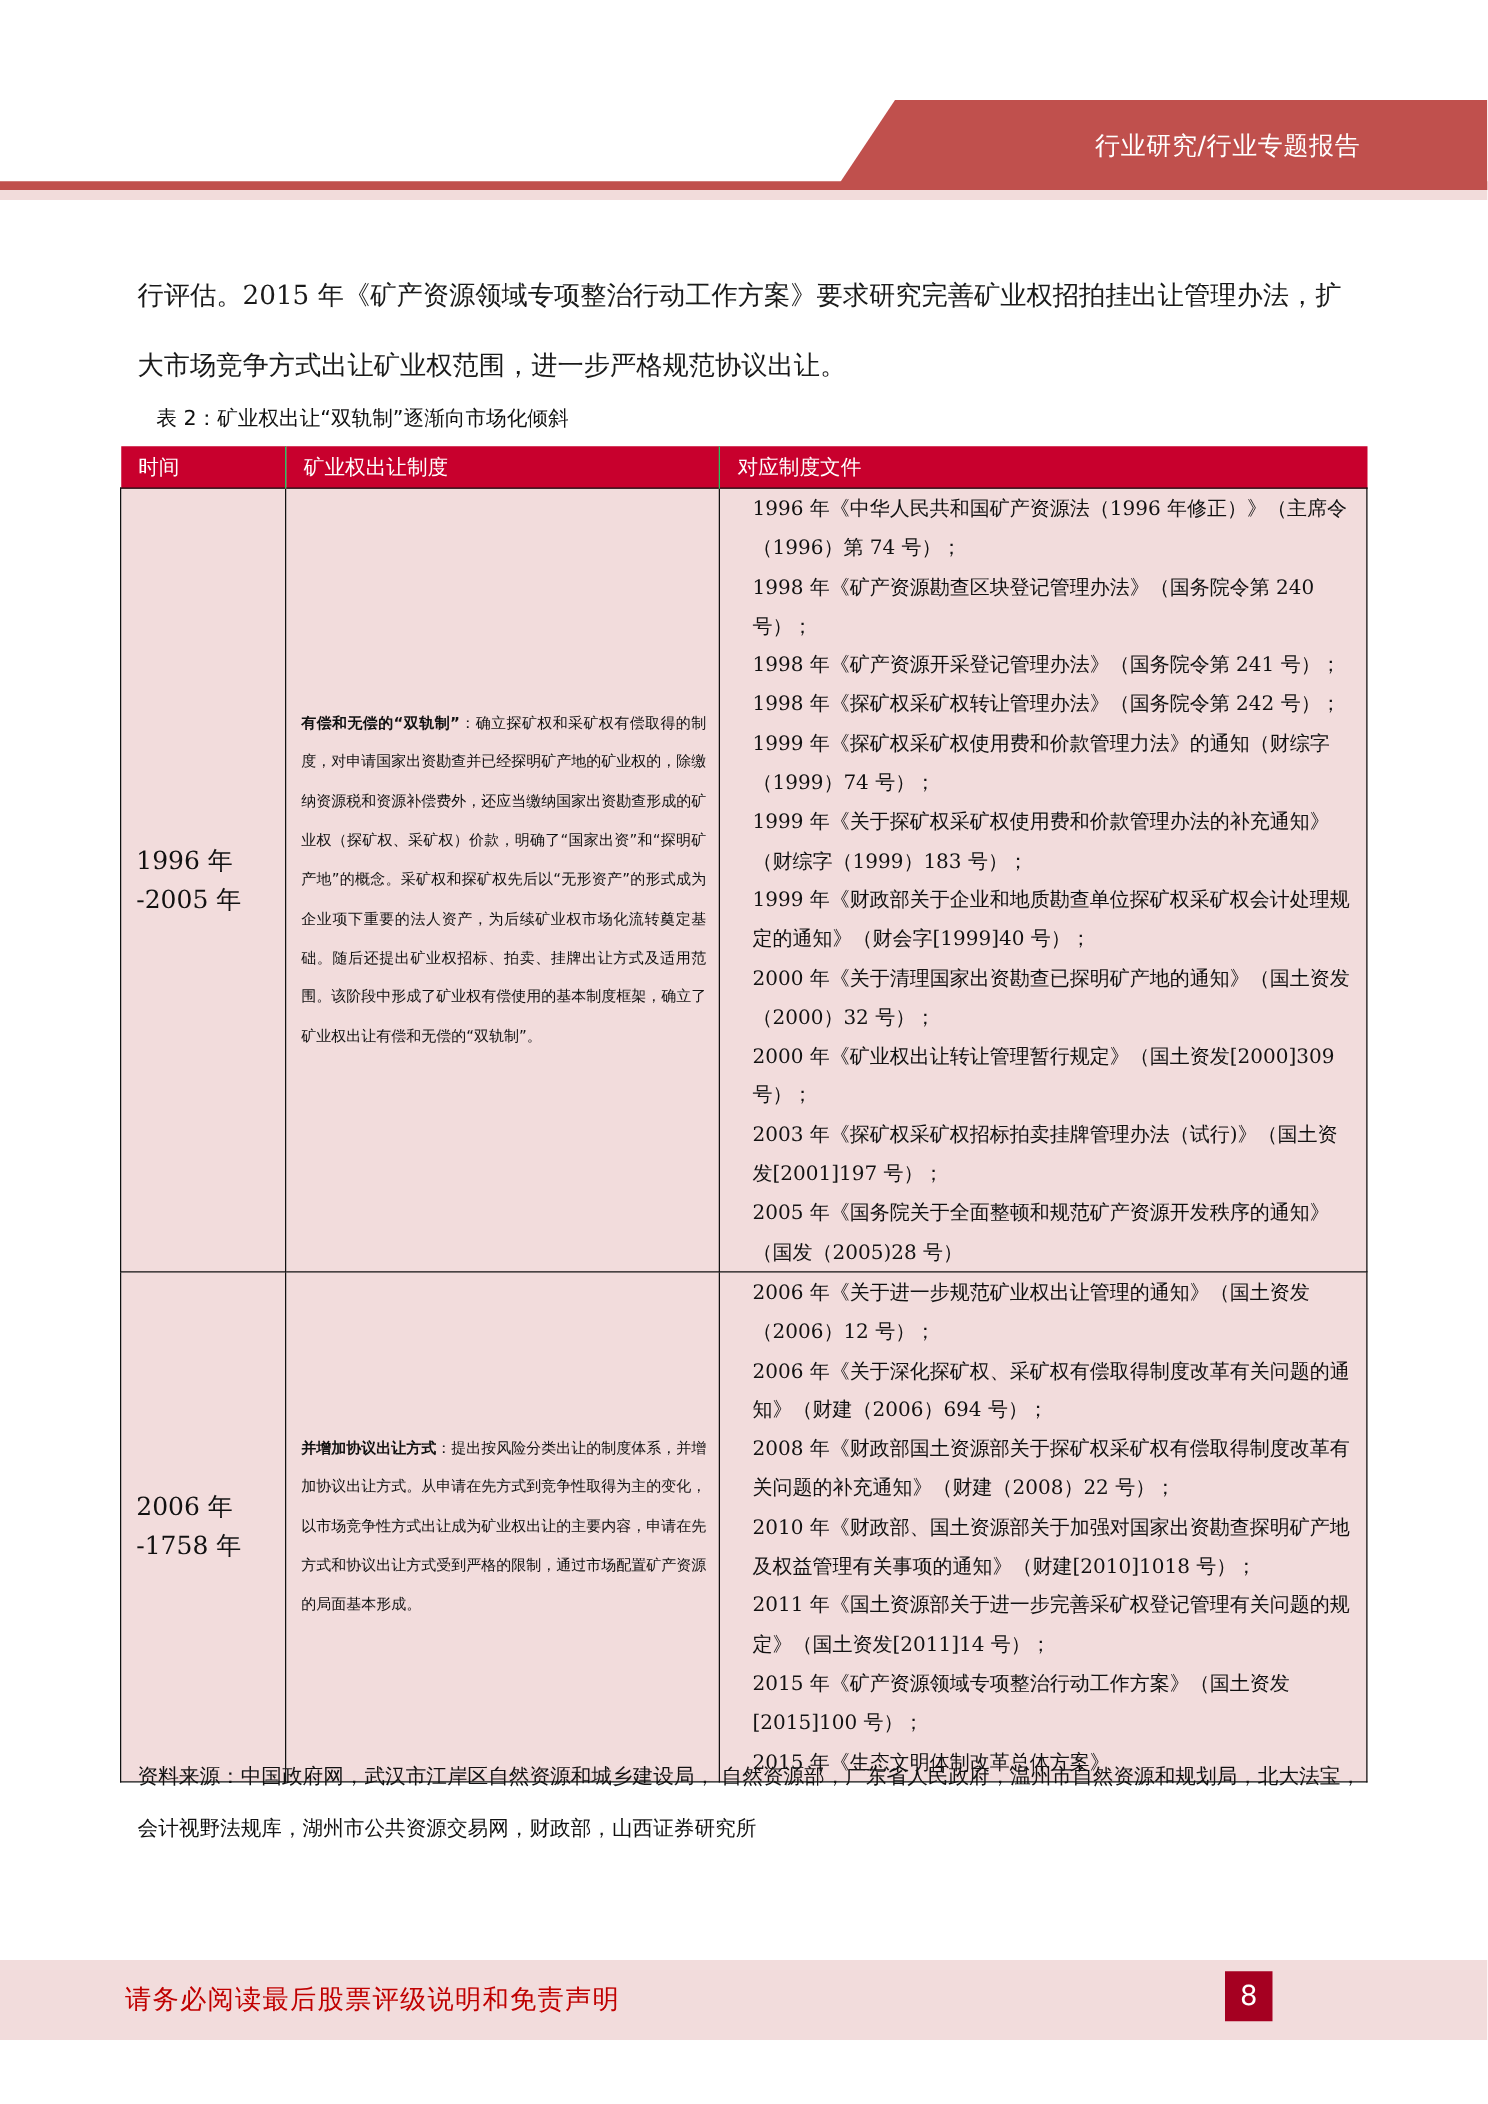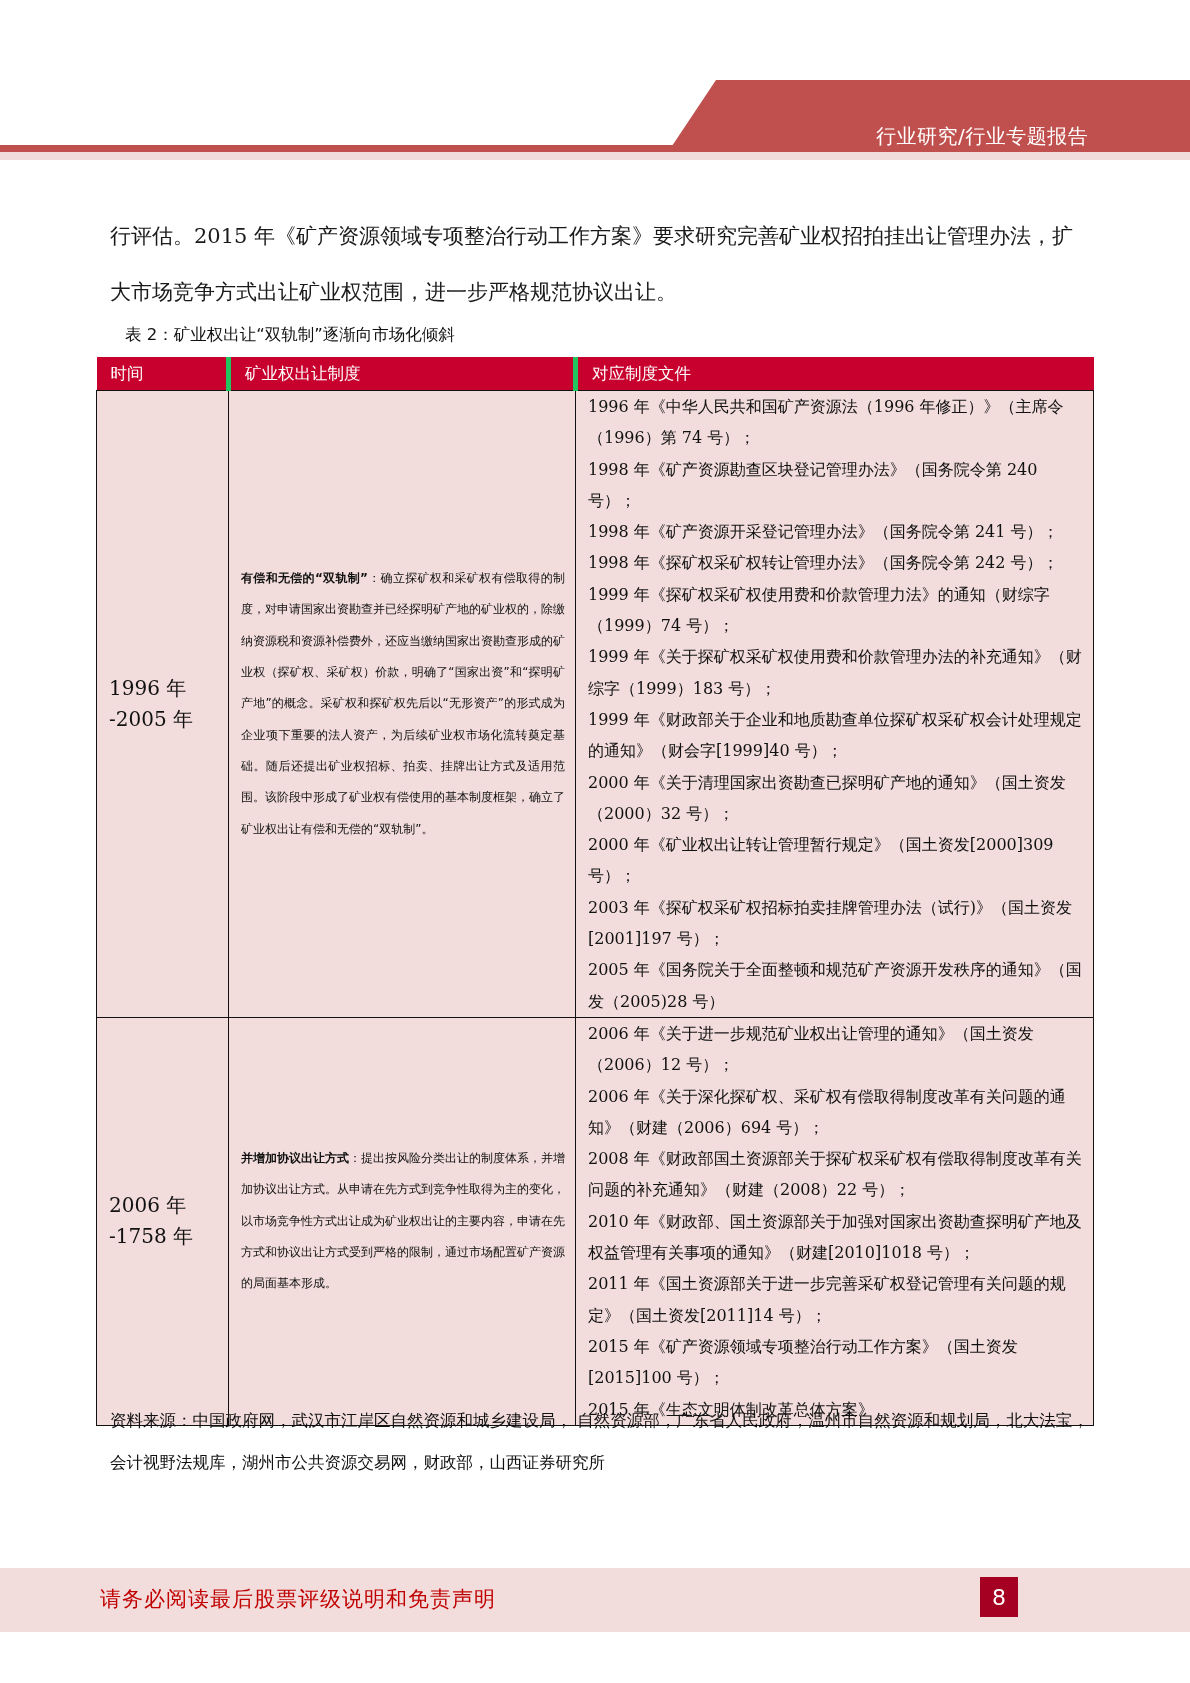--- a/index.html
+++ b/index.html
@@ -19,56 +19,55 @@
     background: #C0504D;
   }
   .hdr-pink {
     position: absolute; left: 0; top: 152px; width: 1190px; height: 8px;
     background: #F2DCDB;
   }
   .hdr-title {
     position: absolute; left: 876px; top: 103px;
     font-family: "DejaVu Sans", sans-serif; font-size: 20px; color: #fff;
     letter-spacing: 0.5px;
-    margin-top: 20px;
   }
   .body-para {
     position: absolute; left: 110px; top: 208px; width: 975px;
     font-size: 21px; line-height: 56px; color: #1a1a1a;
   }
   .caption {
     position: absolute; left: 125px; top: 324px;
     font-family: "DejaVu Sans", sans-serif; font-size: 16.5px; color: #111;
   }
   table.policy {
     position: absolute; left: 96px; top: 357px; width: 997px;
     border-collapse: collapse; table-layout: fixed;
   }
   table.policy th {
     background: #C8002D; color: #fff; text-align: left;
     font-family: "DejaVu Sans", sans-serif; font-weight: normal;
     font-size: 16.5px; height: 33px; padding: 0 0 0 14px;
-    border-left: 5px solid #22c55e;
+    border-left: 1px solid #22c55e;
   }
   table.policy th:first-child { border-left: none; }
   table.policy td {
     background: #F2DCDC; border: 1.5px solid #111; vertical-align: middle;
   }
   td.time {
     font-size: 20px; padding: 0 10px 0 12px; line-height: 31px;
   }
   td.system {
     font-family: "DejaVu Sans", sans-serif; font-size: 12px;
     line-height: 31.3px; padding: 0 10px 0 12px; text-align: justify;
   }
   td.system b { font-weight: bold; }
   td.docs {
     font-size: 16px; line-height: 31.3px; padding: 0 8px 0 12px;
   }
-  .doc-item { display: block; }
+  .doc-item { display: block; margin-left: 14px; }
   .row1 td { height: 592px; }
   .row2 td { height: 406px; }
   .source {
     position: absolute; left: 110px; top: 1400px; width: 985px;
     font-family: "DejaVu Sans", sans-serif; font-size: 16.5px;
     line-height: 42px; color: #111;
   }
   .ftr-band {
     position: absolute; left: 0; top: 1568px; width: 1190px; height: 64px;
     background: #F2DCDC;

